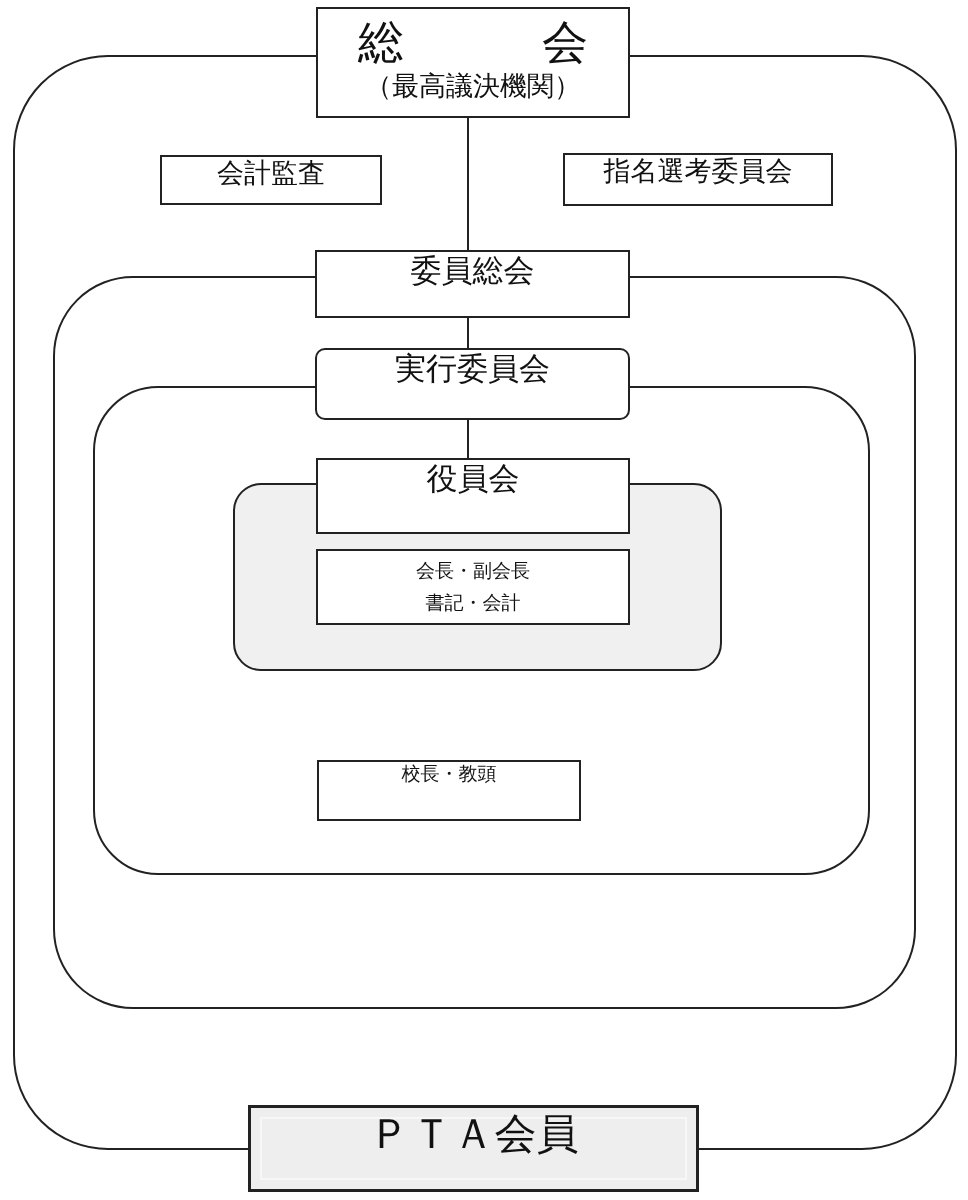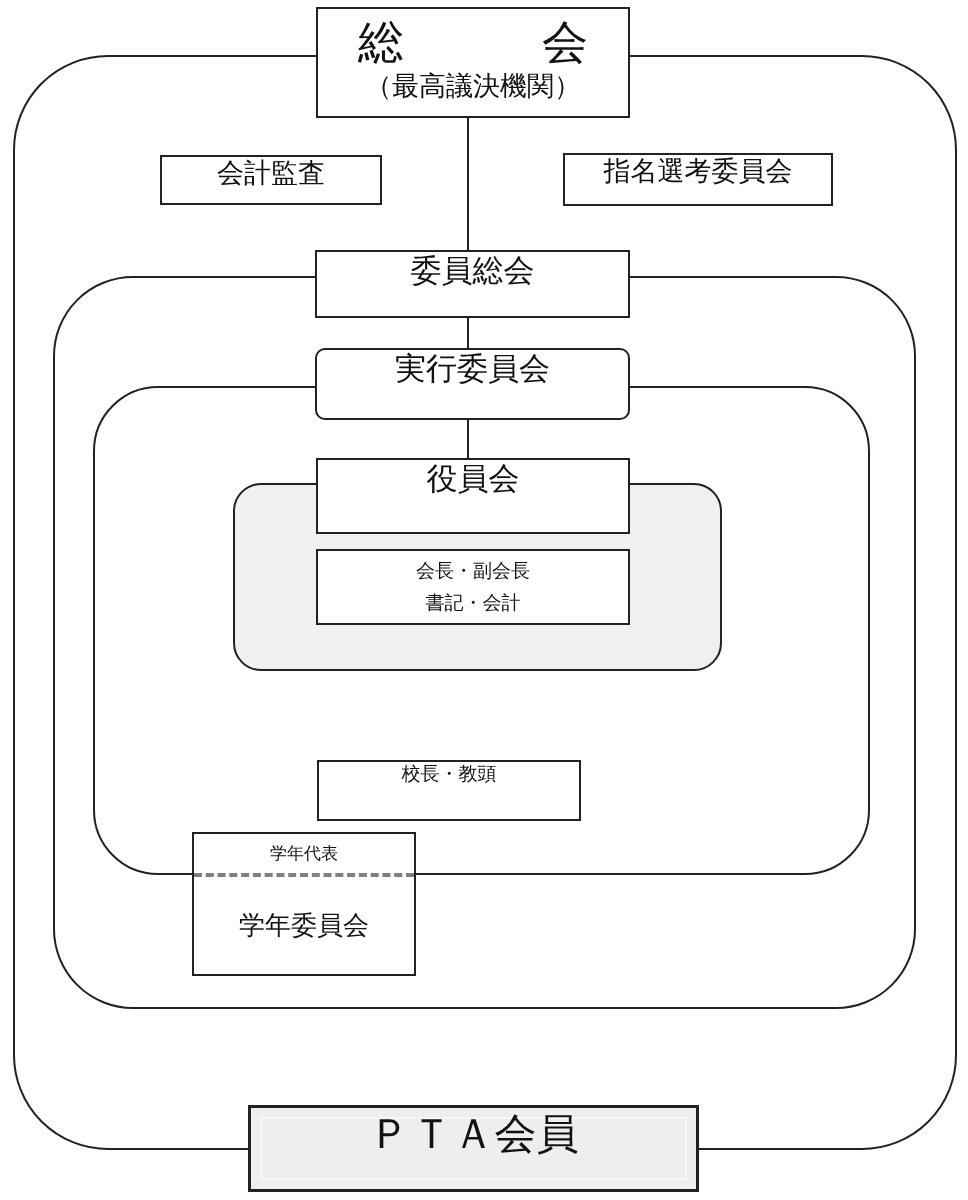--- a/index.html
+++ b/index.html
@@ -133,25 +133,20 @@
 
   <div class="box box-officers">
     <div>会長・副会長</div>
     <div>書記・会計</div>
   </div>
 
   <div class="box box-kouchou">
     <span>校長・教頭</span>
   </div>
 
-  <div class="box box-committee box-gakunen">
-    <div class="committee-top">学年代表</div>
-    <div class="committee-divider"></div>
-    <div class="committee-main">学年委員会</div>
-  </div>
 
 
   <div class="box box-pta">
     <div class="pta-inner"></div>
     <span class="pta-label">ＰＴＡ会員</span>
   </div>
 
 </div>
 
 </body></html>

